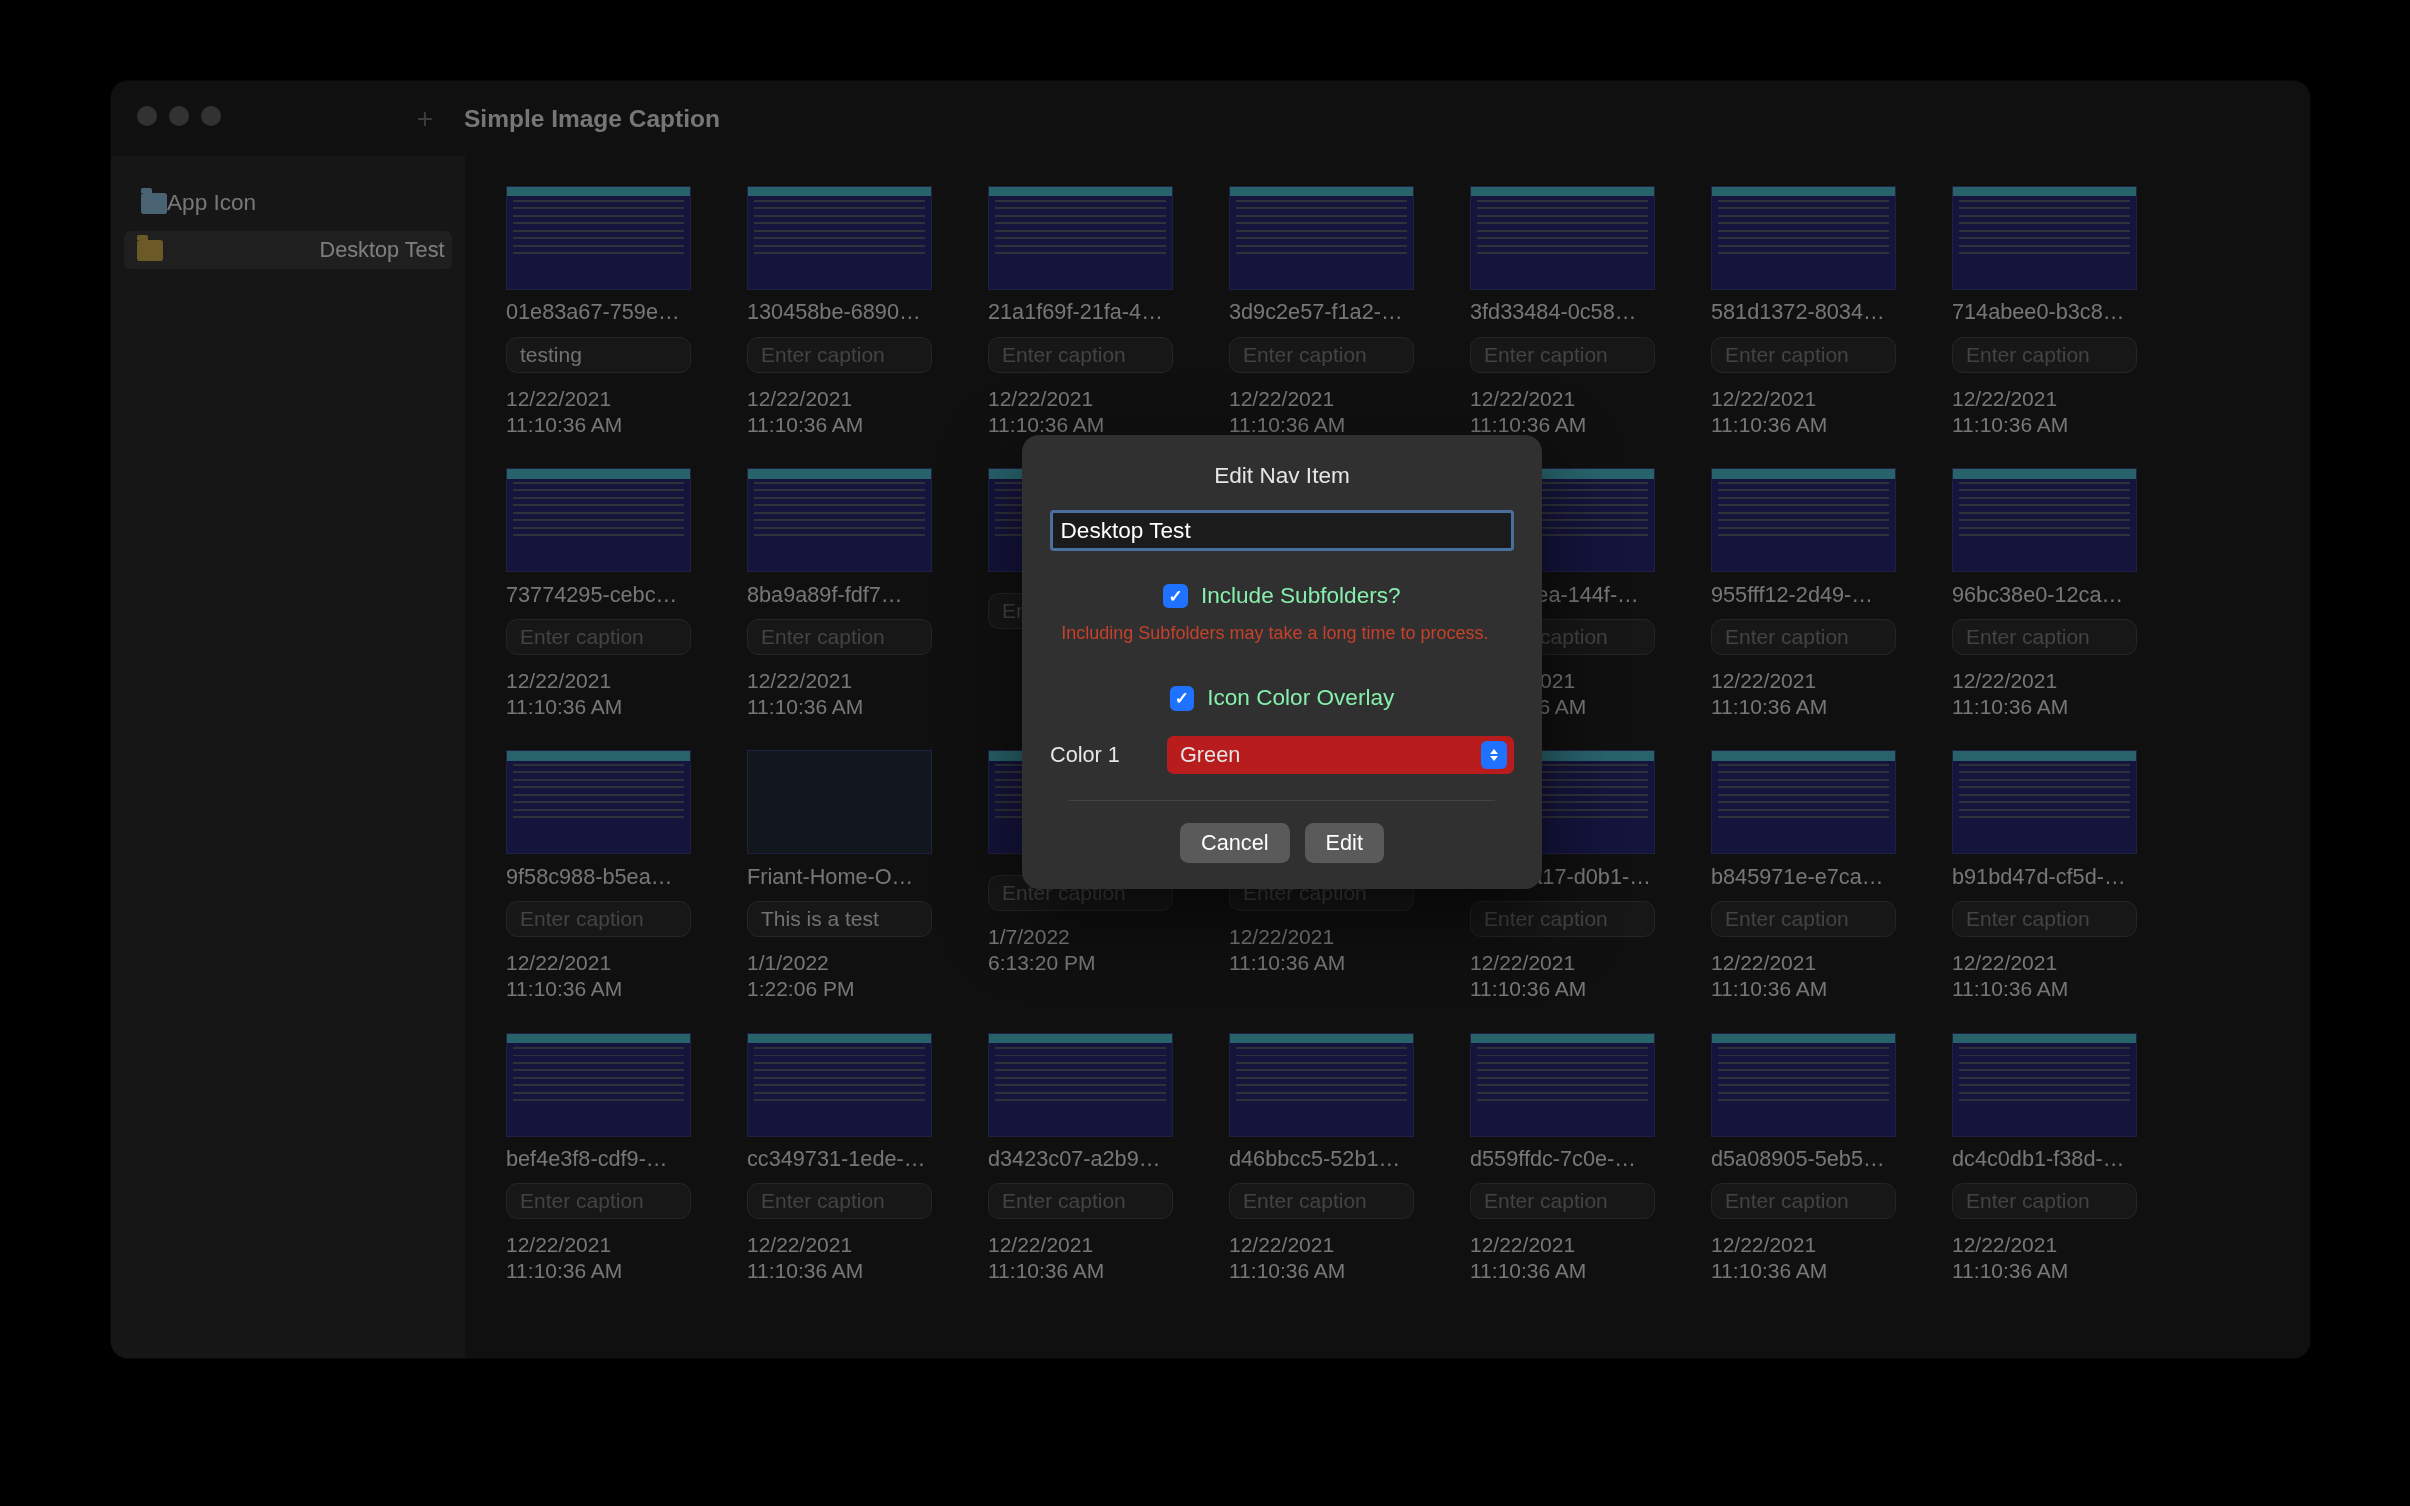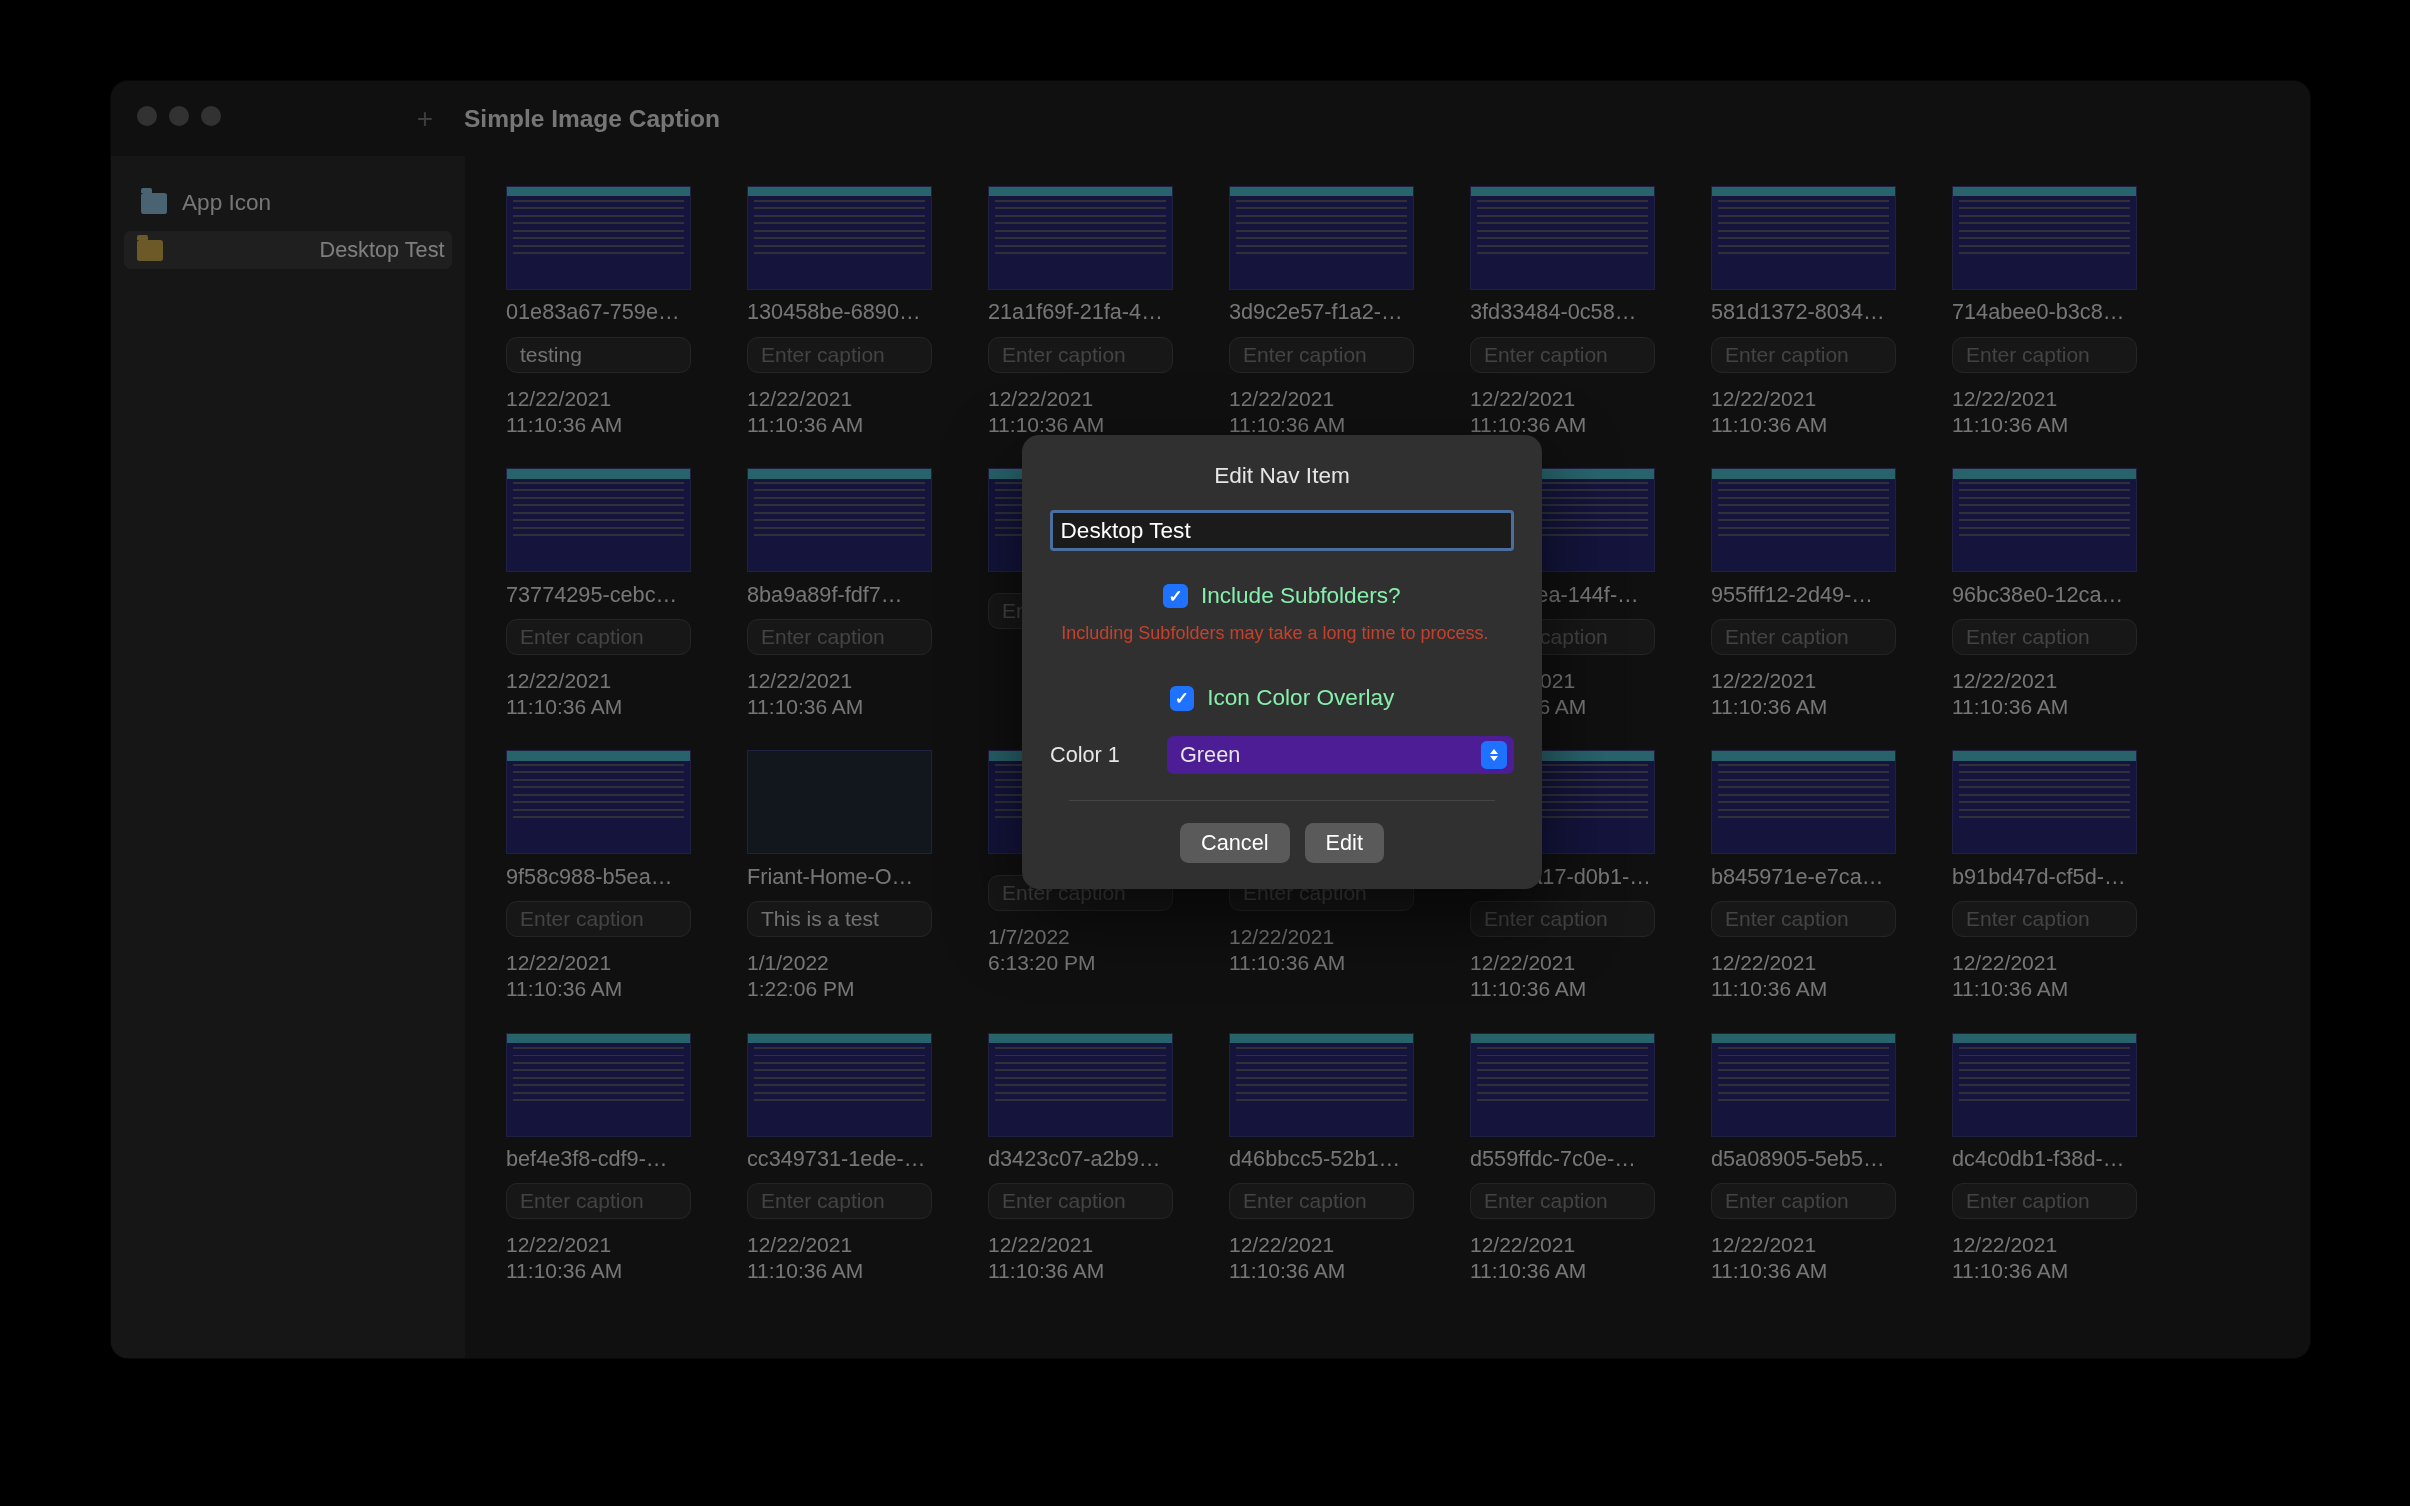--- a/index.html
+++ b/index.html
@@ -79,21 +79,21 @@
       flex:1;display:flex;min-height:0;
     }
     
     .sidebar{
       width:354px;
       background:#282828;
       padding:19px 13px;
     }
     .nav-item{
       height:56px;border-radius:9.4px;
-      display:flex;align-items:center;gap:15px;
+      display:flex;align-items:center;
       padding:0 17px;color:#d8d8d8;font-size:22.6px;
     }
     .nav-item.sel{background:#3a3a3a;}
     .folder-ico{width:26px;height:21px;border-radius:2.8px;background:#86b4cf;position:relative;}
     .folder-ico.gold{background:#c3a24a;}
     .folder-ico:before{content:"";position:absolute;top:-4.7px;left:0;width:11.3px;height:4.7px;background:inherit;border-radius:1.9px 1.9px 0 0;}
 
     
     .main{
       flex:1;
@@ -166,21 +166,21 @@
     .chklabel{font-size:22.6px;color:#86efac;}
     .warn{
       font-size:18px;color:#c5412b;margin-top:13px;line-height:1.3;
       padding:0 11.3px;
     }
     .selrow{
       display:flex;align-items:center;gap:13px;margin-top:15px;
     }
     .selrow .lab{width:104px;font-size:21.7px;color:#e6e6e6;}
     .sel{
-      flex:1;height:38px;background:#4c1d95;border-radius:6.6px;
+      flex:1;height:38px;background:#b91c1c;border-radius:6.6px;
       display:flex;align-items:center;justify-content:space-between;
       padding:0 7.5px 0 13px;color:#e6e6e6;font-size:21.7px;
     }
     .carets{
       width:26px;height:28px;background:#1f72ff;border-radius:5.6px;
       display:flex;flex-direction:column;align-items:center;justify-content:center;
       gap:0;
     }
     .carets .up,.carets .down{width:0;height:0;border-left:4.7px solid transparent;border-right:4.7px solid transparent;}
     .carets .up{border-bottom:5.6px solid #fff;margin-bottom:1.9px;}

